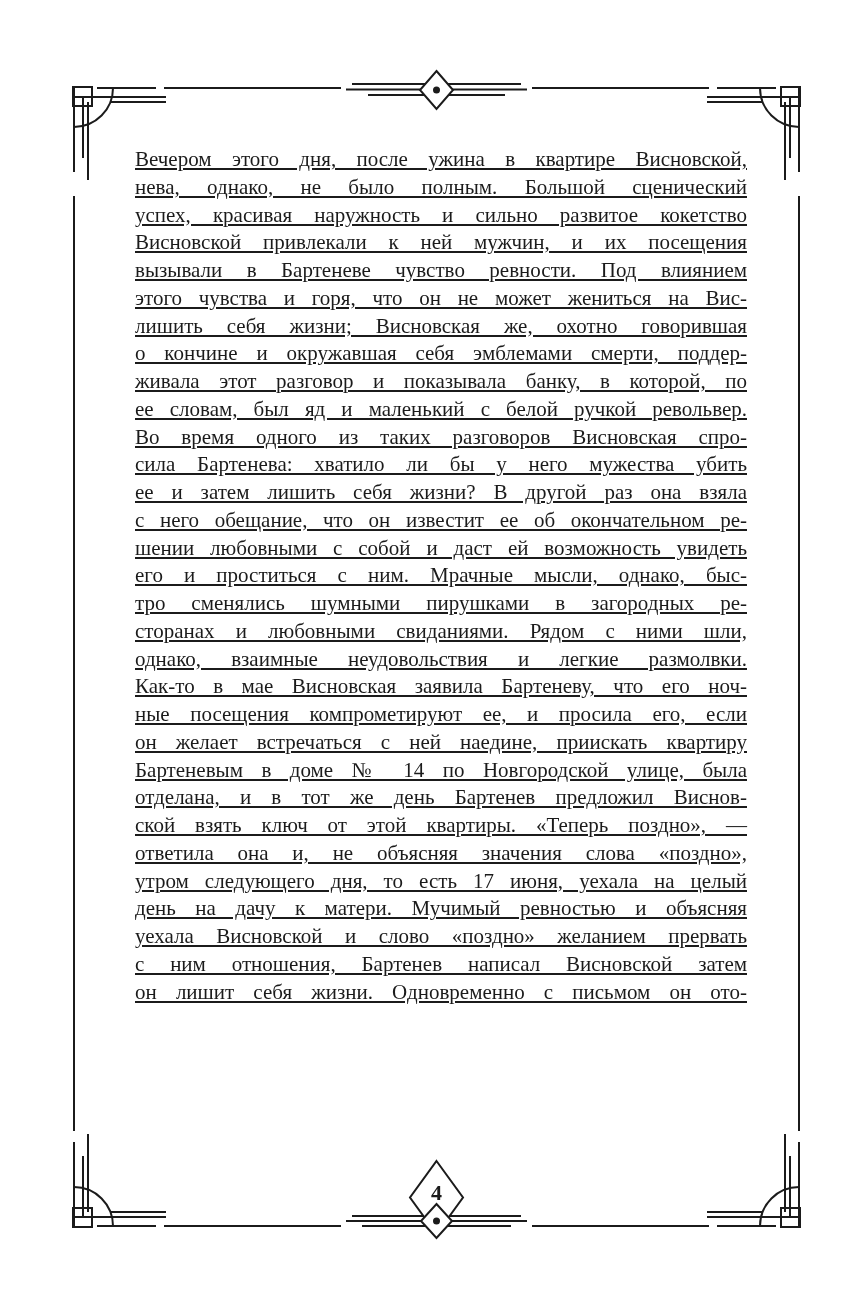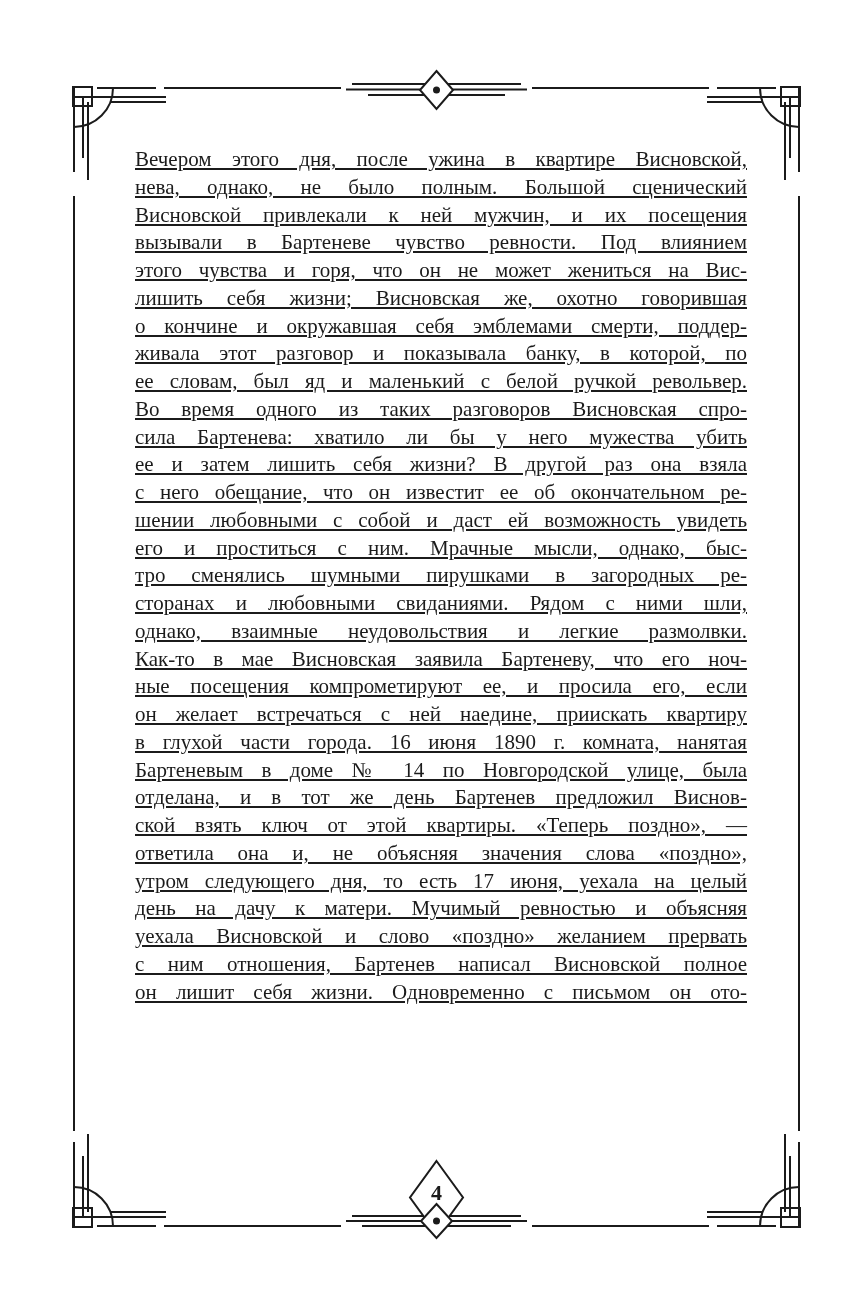--- a/index.html
+++ b/index.html
@@ -96,44 +96,44 @@
       <path d="M436.5,1204 L452,1221 L436.5,1238 L421,1221 Z" fill="#ffffff" stroke="#1b1b1b" stroke-width="2"></path>
       <circle cx="436.5" cy="1221" r="3.5" fill="#1b1b1b"></circle>
       <text class="pagenum-text" x="436.5" y="1200" font-size="22" fill="#1b1b1b" text-anchor="middle">4</text>
     </g>
   </svg>
 
   <main class="text-block">
 
   <div class="line">Вечером этого дня, после ужина в квартире Висновской,</div>
       <div class="line">нева, однако, не было полным. Большой сценический</div>
+      <div class="line">успех, красивая наружность и сильно развитое кокетство</div>
       <div class="line">Висновской привлекали к ней мужчин, и их посещения</div>
       <div class="line">вызывали в Бартеневе чувство ревности. Под влиянием</div>
       <div class="line">этого чувства и горя, что он не может жениться на Вис-</div>
       <div class="line">лишить себя жизни; Висновская же, охотно говорившая</div>
       <div class="line">о кончине и окружавшая себя эмблемами смерти, поддер-</div>
       <div class="line">живала этот разговор и показывала банку, в которой, по</div>
       <div class="line">ее словам, был яд и маленький с белой ручкой револьвер.</div>
       <div class="line">Во время одного из таких разговоров Висновская спро-</div>
       <div class="line">сила Бартенева: хватило ли бы у него мужества убить</div>
       <div class="line">ее и затем лишить себя жизни? В другой раз она взяла</div>
       <div class="line">с него обещание, что он известит ее об окончательном ре-</div>
       <div class="line">шении любовными с собой и даст ей возможность увидеть</div>
       <div class="line">его и проститься с ним. Мрачные мысли, однако, быс-</div>
       <div class="line">тро сменялись шумными пирушками в загородных ре-</div>
       <div class="line">сторанах и любовными свиданиями. Рядом с ними шли,</div>
       <div class="line">однако, взаимные неудовольствия и легкие размолвки.</div>
       <div class="line">Как-то в мае Висновская заявила Бартеневу, что его ноч-</div>
       <div class="line">ные посещения компрометируют ее, и просила его, если</div>
       <div class="line">он желает встречаться с ней наедине, приискать квартиру</div>
-      <div class="line">в глухой части города. 16 июня 1890 г. комната, нанятая</div>
       <div class="line">Бартеневым в доме № 14 по Новгородской улице, была</div>
       <div class="line">отделана, и в тот же день Бартенев предложил Виснов-</div>
       <div class="line">ской взять ключ от этой квартиры. «Теперь поздно», —</div>
       <div class="line">ответила она и, не объясняя значения слова «поздно»,</div>
       <div class="line">утром следующего дня, то есть 17 июня, уехала на целый</div>
       <div class="line">день на дачу к матери. Мучимый ревностью и объясняя</div>
       <div class="line">уехала Висновской и слово «поздно» желанием прервать</div>
-      <div class="line">с ним отношения, Бартенев написал Висновской полное</div>
+      <div class="line">с ним отношения, Бартенев написал Висновской затем</div>
       <div class="line">он лишит себя жизни. Одновременно с письмом он ото-</div>
     </main>
 
 </div>
 
 </body></html>

